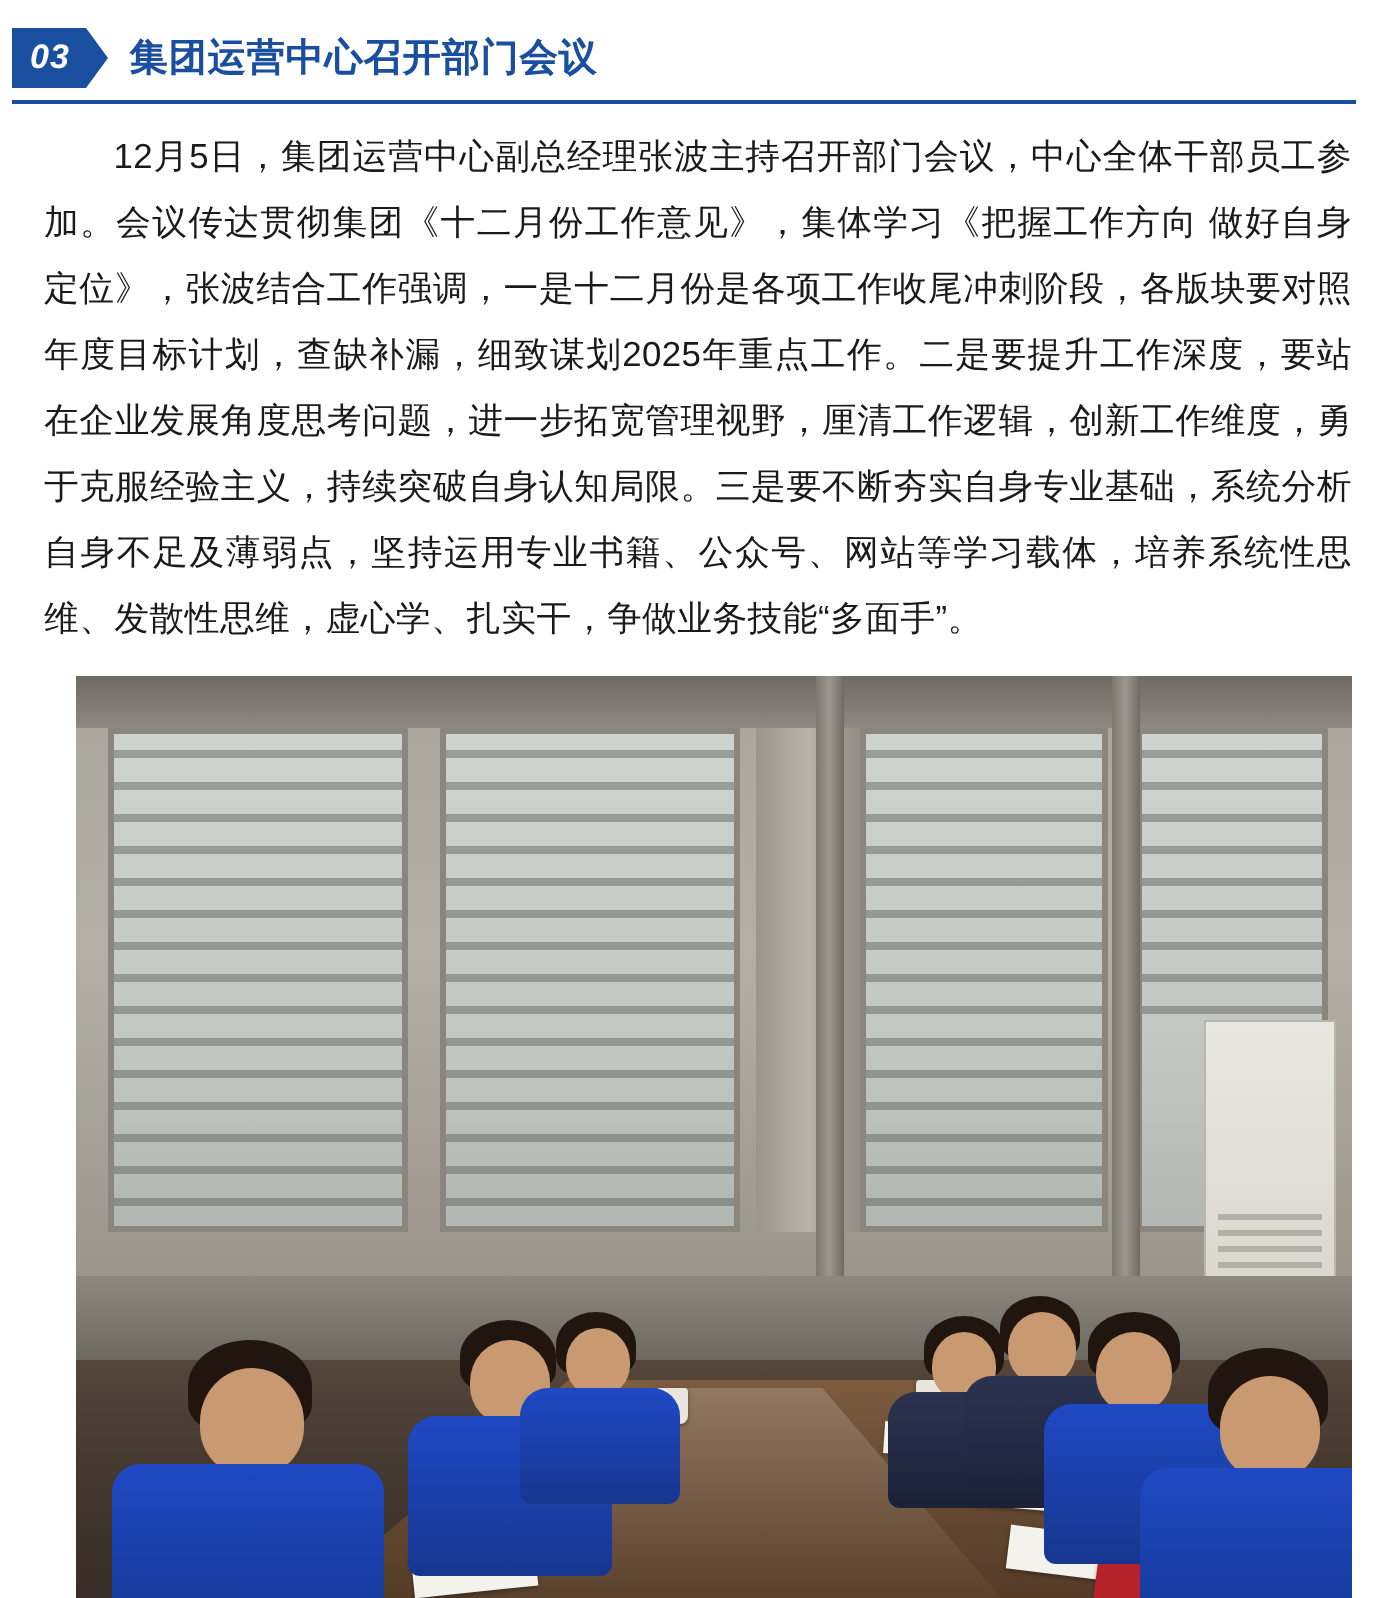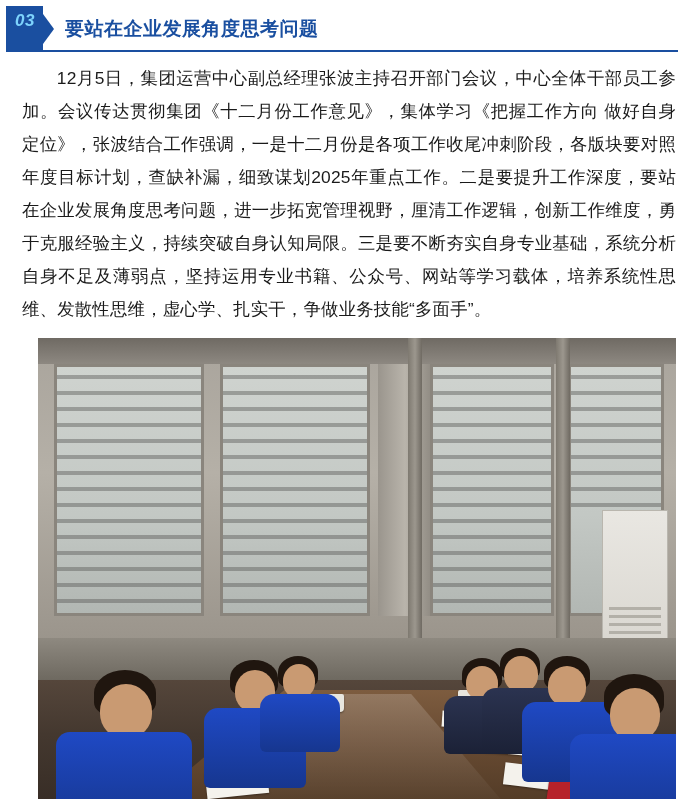--- a/index.html
+++ b/index.html
@@ -32,26 +32,26 @@
   }
   .badge-wrap {
     position: relative;
     display: flex;
     align-items: center;
     height: 30px;
   }
   .badge {
     position: relative;
     background: #1a4fa0;
-    color: #7dd3fc;
+    color: #ffffff;
     font-size: 17px;
     font-weight: bold;
     font-style: italic;
     line-height: 30px;
-    height: 46px;
+    height: 30px;
     padding: 0 8px 0 9px;
     letter-spacing: 0.5px;
     font-family: "Liberation Sans", sans-serif;
   }
   .badge-arrow {
     width: 0;
     height: 0;
     border-top: 15px solid transparent;
     border-bottom: 15px solid transparent;
     border-left: 11px solid #1a4fa0;
@@ -236,21 +236,21 @@
 </head>
 <body>
 
 <div class="page">
 
   <div class="header">
     <div class="badge-wrap">
       <div class="badge">03</div>
       <div class="badge-arrow"></div>
     </div>
-    <div class="header-title">要站在企业发展角度思考问题</div>
+    <div class="header-title">集团运营中心召开部门会议</div>
     <div class="header-rule"></div>
   </div>
 
   <div class="body-text">12月5日，集团运营中心副总经理张波主持召开部门会议，中心全体干部员工参加。会议传达贯彻集团《十二月份工作意见》，集体学习《把握工作方向 做好自身定位》，张波结合工作强调，一是十二月份是各项工作收尾冲刺阶段，各版块要对照年度目标计划，查缺补漏，细致谋划2025年重点工作。二是要提升工作深度，要站在企业发展角度思考问题，进一步拓宽管理视野，厘清工作逻辑，创新工作维度，勇于克服经验主义，持续突破自身认知局限。三是要不断夯实自身专业基础，系统分析自身不足及薄弱点，坚持运用专业书籍、公众号、网站等学习载体，培养系统性思维、发散性思维，虚心学、扎实干，争做业务技能“多面手”。</div>
 
   <div class="photo-wrap">
     <div class="photo">
 
       <div class="wall"></div>
       <div class="wall-top-dark"></div>

